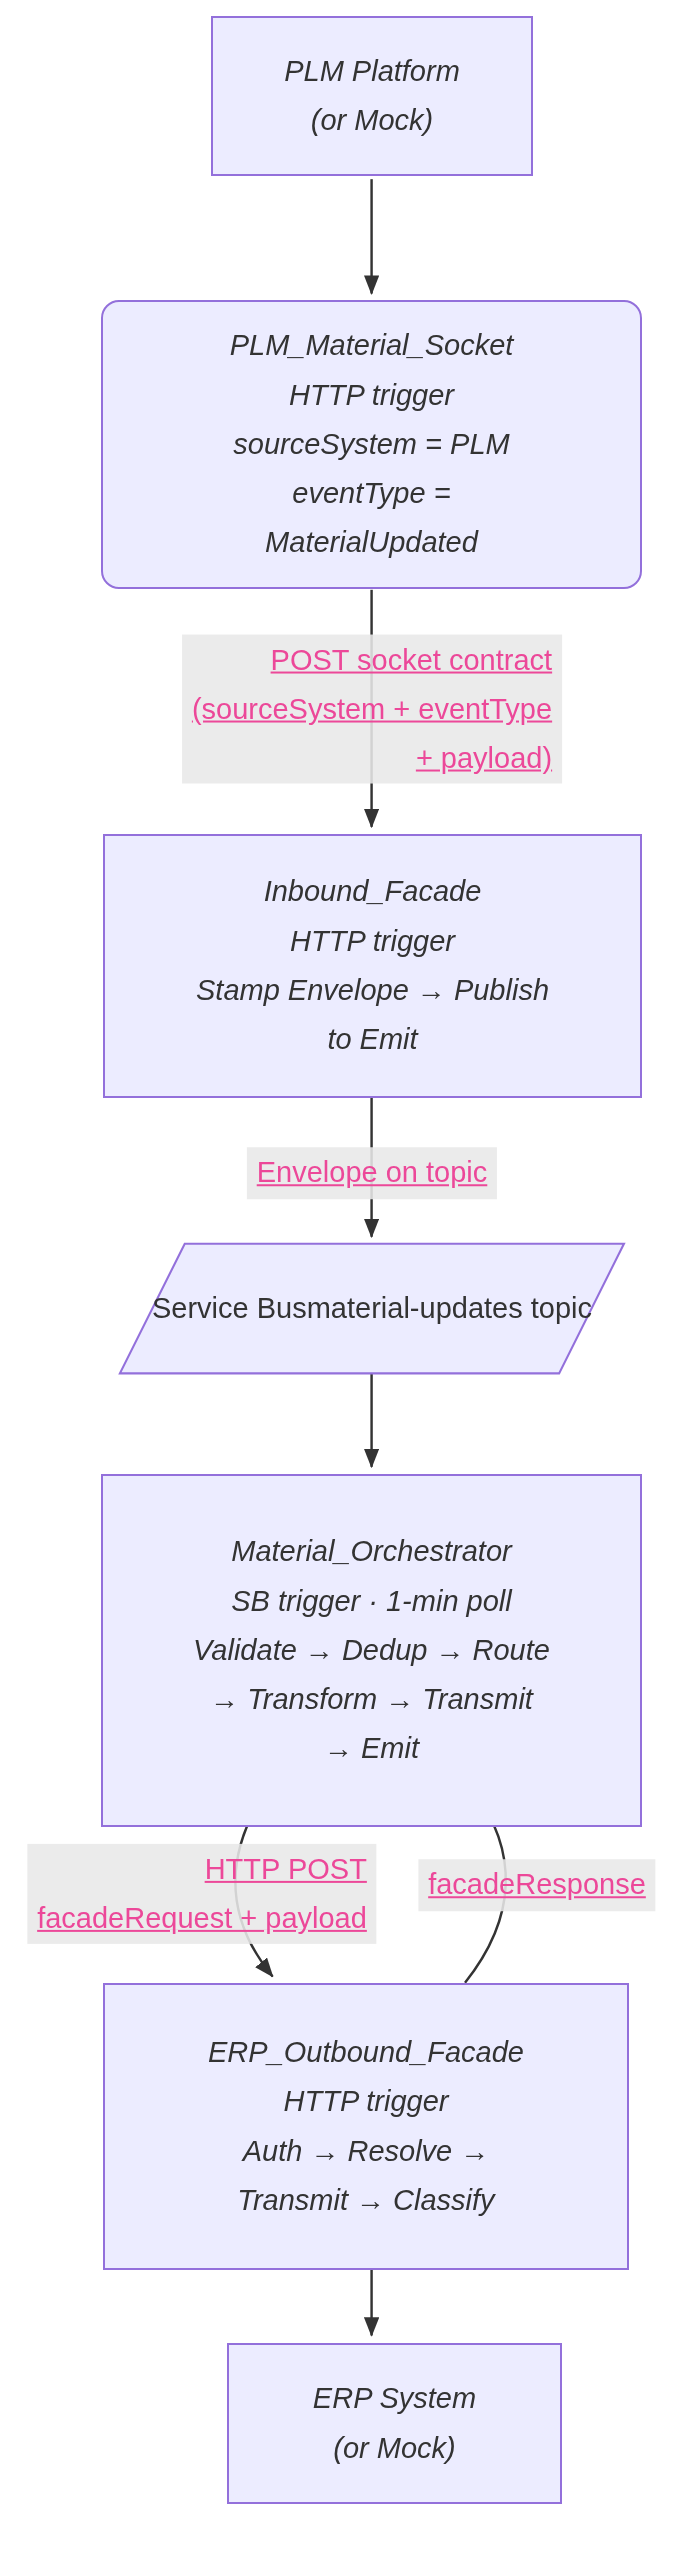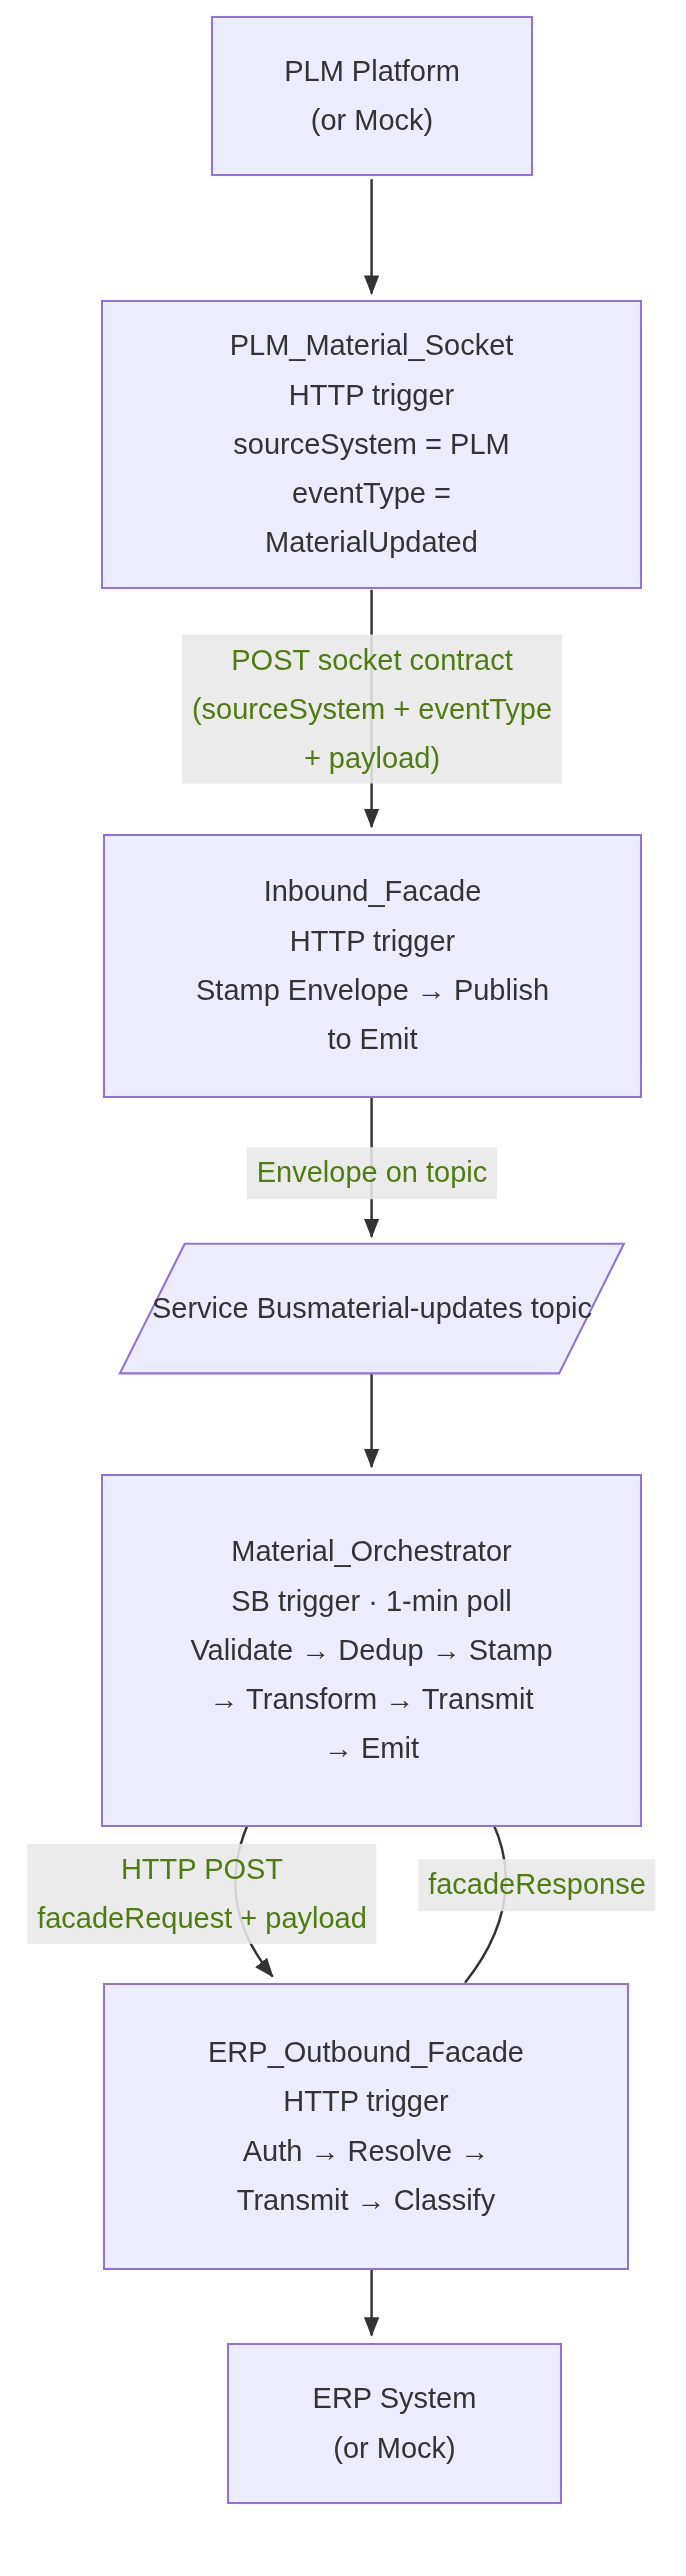--- a/index.html
+++ b/index.html
@@ -29,45 +29,46 @@
     border: 2.1px solid #9370DB;
     display: flex;
     flex-direction: column;
     align-items: center;
     justify-content: center;
     text-align: center;
     font-size: 29px;
     line-height: 1.7;
     color: #333333;
   }
-  .node span { display: block; white-space: nowrap; }
+  .node span { display: block; white-space: nowrap; font-style: italic; }
   .shape-text {
     position: absolute;
     box-sizing: border-box;
     display: flex;
     flex-direction: row;
     align-items: center;
     justify-content: center;
     text-align: center;
     font-size: 29px;
     line-height: 1.7;
     color: #333333;
     background: transparent;
     border: none;
   }
   .edge-label {
     position: absolute;
     transform: translate(-50%, -50%);
     background: rgba(232,232,232,0.88);
-    color: #4d7c0f;
+    color: #ec4899;
     font-size: 29px;
     line-height: 1.68;
-    text-align: center;
+    text-align: right;
     padding: 1.4px 9.8px;
     white-space: nowrap;
+    text-decoration: underline;
   }
   .edge-label span { display: block; }
 </style>
 </head>
 <body>
 
 <div class="canvas">
 
   <svg class="edges-svg" width="686" height="2576" viewBox="0 0 984 3693" xmlns="http://www.w3.org/2000/svg">
     <defs>
@@ -83,21 +84,21 @@
     <path d="M667,2843 C741,2750 745,2655 678,2566" fill="none" stroke="#333333" stroke-width="3.5" marker-end="url(#arrowhead)"></path>
     <path d="M533,3255 L533,3349" fill="none" stroke="#333333" stroke-width="3.5" marker-end="url(#arrowhead)"></path>
     <polygon points="265,1783 895,1783 802,1969 172,1969" fill="#ECECFF" stroke="#9370DB" stroke-width="3"></polygon>
   </svg>
 
   <div class="node" style="left:211px; top:16px; width:322px; height:160px;">
     <span>PLM Platform</span>
     <span>(or Mock)</span>
   </div>
 
-  <div class="node" style="left:101px; top:300px; width:541px; height:289px;">
+  <div class="node" style="left:101px; top:300px; width:541px; height:289px;border-radius:18px;">
     <span>PLM_Material_Socket</span>
     <span>HTTP trigger</span>
     <span>sourceSystem = PLM</span>
     <span>eventType =</span>
     <span>MaterialUpdated</span>
   </div>
 
   <div class="edge-label" style="left:372px; top:709px;">
     <span>POST socket contract</span>
     <span>(sourceSystem + eventType</span>
@@ -116,21 +117,21 @@
   </div>
 
   <div class="shape-text" style="left:120px; top:1244px; width:504px; height:130px;">
     <span>Service Bus</span>
     <span>material-updates topic</span>
   </div>
 
   <div class="node" style="left:101px; top:1474px; width:541px; height:353px;">
     <span>Material_Orchestrator</span>
     <span>SB trigger · 1-min poll</span>
-    <span>Validate → Dedup → Stamp</span>
+    <span>Validate → Dedup → Route</span>
     <span>→ Transform → Transmit</span>
     <span>→ Emit</span>
   </div>
 
   <div class="edge-label" style="left:202px; top:1894px;">
     <span>HTTP POST</span>
     <span>facadeRequest + payload</span>
   </div>
 
   <div class="edge-label" style="left:537px; top:1885px;">

